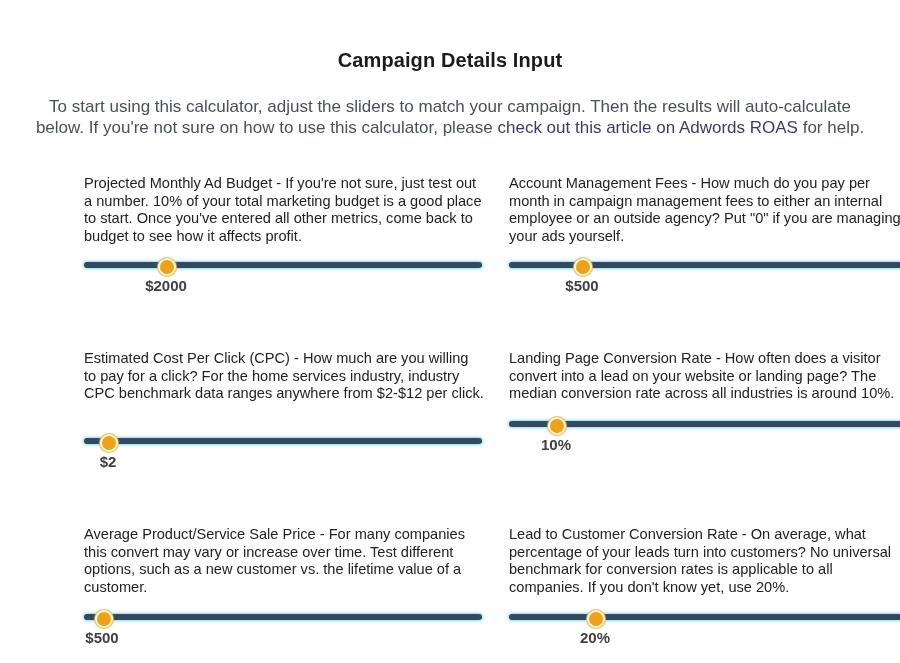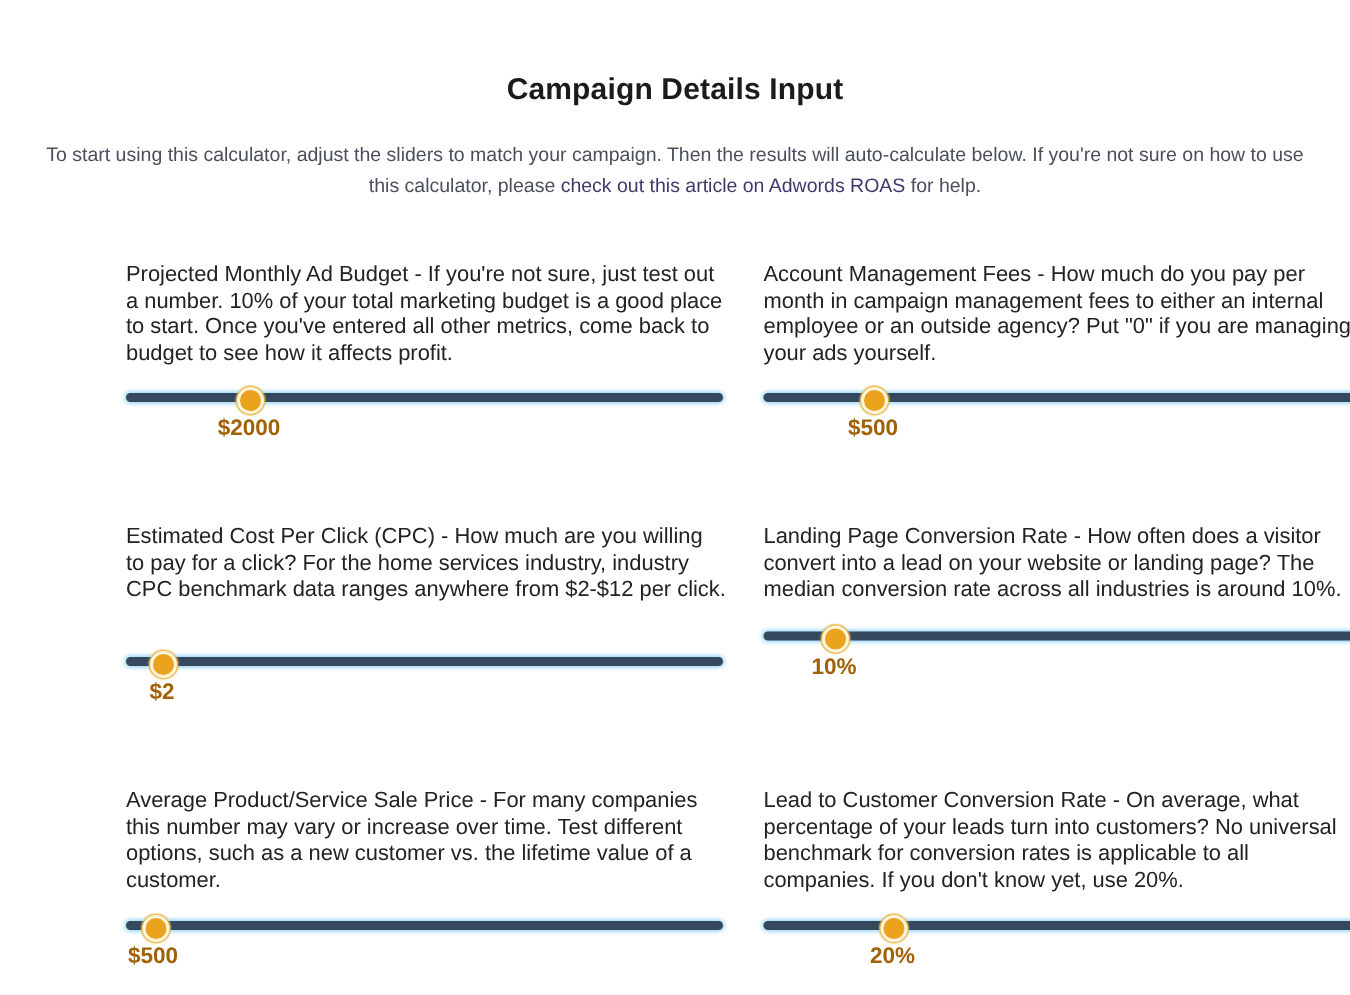--- a/index.html
+++ b/index.html
@@ -1,25 +1,25 @@
 <!DOCTYPE html>
 <html><head>
 <meta charset="utf-8">
 <style>
   html, body { margin: 0; padding: 0; background: #ffffff; }
   body { width: 900px; height: 663px; position: relative; overflow: hidden; font-family: "Liberation Sans", "DejaVu Sans", sans-serif; color: #222; }
   .title { position: absolute; left: 0; top: 33px; width: 900px; text-align: center; font-size: 20px; font-weight: bold; color: #1b1b1b; letter-spacing: 0.1px; margin-top: 16px; }
-  .intro { position: absolute; left: 30px; top: 79px; width: 840px; text-align: center; font-size: 13px; line-height: 21px; color: #4a4f5c; }
+  .intro { position: absolute; left: 30px; top: 79px; width: 840px; text-align: center; font-size: 17px; line-height: 21px; color: #4a4f5c; }
   .intro a { color: #3d3a6b; text-decoration: none; }
   .field { position: absolute; width: 400px; margin-left: 42px; }
   .field .desc { font-size: 14.6px; line-height: 17.5px; color: #222; margin: 0; }
   .slider { position: absolute; left: 0; width: 398px; height: 14px; }
   .track { position: absolute; left: 0; right: 0; top: 4px; height: 6px; border-radius: 3px; background: #34495e; box-shadow: 0 0 3px 1px #8fd3f4; }
   .thumb { position: absolute; top: 0; width: 14px; height: 14px; margin-left: -8px; border-radius: 50%; background: #eba21c; border: 2px solid #fff5dc; box-shadow: 0 0 1px 1px #e8b64a; }
-  .value { position: absolute; font-size: 15px; font-weight: bold; color: #a16207; white-space: nowrap; transform: translateX(-50%); }
+  .value { position: absolute; font-size: 15px; font-weight: bold; color: #404040; white-space: nowrap; transform: translateX(-50%); }
 </style>
 </head>
 <body>
 
 <h1 class="title">Campaign Details Input</h1>
 
 <p class="intro"><span>To start using this calculator, adjust the sliders to match your campaign. Then the results will auto-calculate below. If you're not sure on how to use this calculator, please </span><a href="#">check out this article on Adwords ROAS</a><span> for help.</span></p>
 
 <div class="field" style="left:42px; top:175px;">
   <p class="desc">Projected Monthly Ad Budget - If you're not sure, just test out a number. 10% of your total marketing budget is a good place to start. Once you've entered all other metrics, come back to budget to see how it affects profit.</p>
@@ -51,21 +51,21 @@
 <div class="field" style="left:467px; top:350px;">
   <p class="desc">Landing Page Conversion Rate - How often does a visitor convert into a lead on your website or landing page? The median conversion rate across all industries is around 10%.</p>
   <div class="slider" style="top:67px;">
     <div class="track"></div>
     <div class="thumb" style="left:11.8%;"></div>
   </div>
   <div class="value" style="left:47px; top:86px;">10%</div>
 </div>
 
 <div class="field" style="left:42px; top:526px;">
-  <p class="desc">Average Product/Service Sale Price - For many companies this number may vary or increase over time. Test different options, such as a new customer vs. the lifetime value of a customer.</p>
+  <p class="desc">Average Product/Service Sale Price - For many companies this convert may vary or increase over time. Test different options, such as a new customer vs. the lifetime value of a customer.</p>
   <div class="slider" style="top:84px;">
     <div class="track"></div>
     <div class="thumb" style="left:4.8%;"></div>
   </div>
   <div class="value" style="left:18px; top:103px;">$500</div>
 </div>
 
 <div class="field" style="left:467px; top:526px;">
   <p class="desc">Lead to Customer Conversion Rate - On average, what percentage of your leads turn into customers? No universal benchmark for conversion rates is applicable to all companies. If you don't know yet, use 20%.</p>
   <div class="slider" style="top:84px;">

